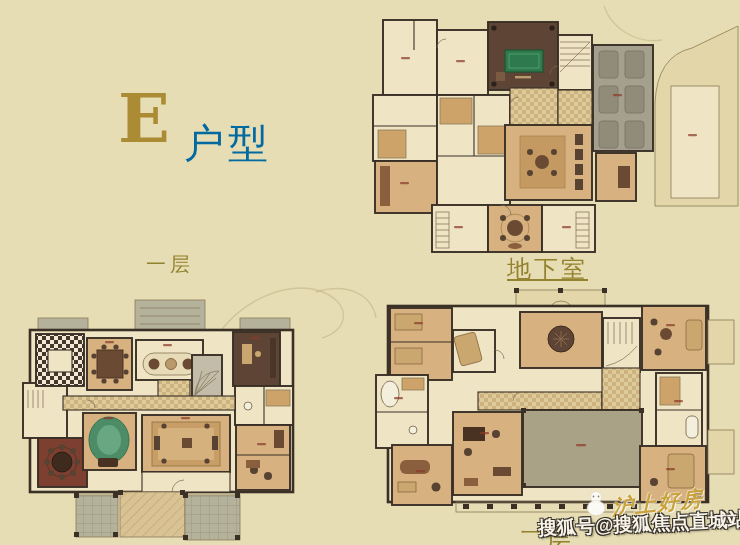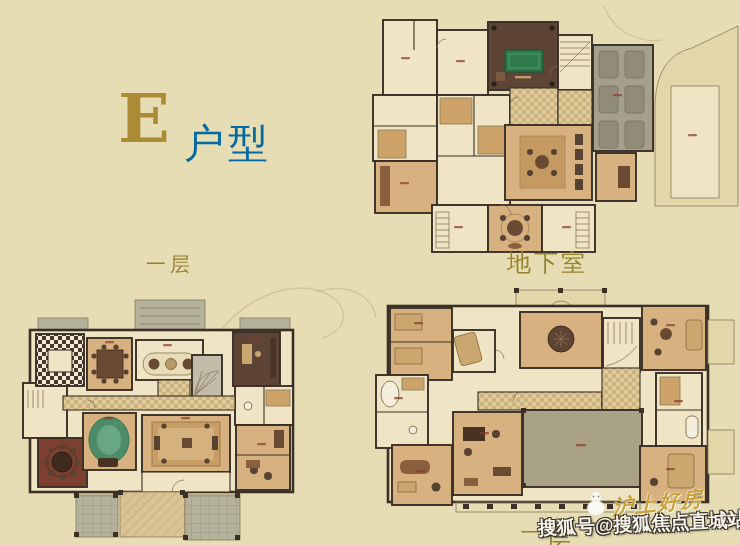--- a/index.html
+++ b/index.html
@@ -24,21 +24,21 @@
   .dash{fill:var(--red-label);opacity:.72}
   .tread{stroke:#8a7a5f;stroke-width:.8} .arc{stroke:#7a6a50;stroke-width:.7;fill:none}
   .post{fill:var(--wall)}
   .curve{stroke:#c8ba8e;stroke-width:1.4;fill:none;opacity:.7}
   
   .lbl{position:absolute;color:var(--label);white-space:nowrap;}
   #unit-letter{left:118px;top:84px;font-family:"DejaVu Serif","Liberation Serif",serif;
     font-size:68px;line-height:1;color:var(--gold);font-weight:bold;}
   #unit-suffix{left:172px;top:116px;font-size:40px;color:#0369a1;letter-spacing:4px;margin-left:12px;}
   #lbl-floor1{left:146px;top:251px;font-size:20px;letter-spacing:4px;}
-  #lbl-basement{left:507px;top:247px;font-size:24px;letter-spacing:3px;}
+  #lbl-basement{left:507px;top:253px;font-size:24px;letter-spacing:3px;text-decoration:underline;}
   #lbl-floor2{left:518px;top:523px;font-size:25px;letter-spacing:3px;}
   #watermark{position:absolute;left:538px;top:511px;width:210px;font-size:19px;font-weight:bold;
     color:var(--white);transform:rotate(-2.5deg);letter-spacing:0px;
     text-shadow:-1px -1px 0 #332e27,1px -1px 0 #332e27,-1px 1px 0 #332e27,1px 1px 0 #332e27,2px 2px 2px rgba(0,0,0,.35);}
   #brand-script{position:absolute;left:612px;top:489px;font-size:21px;font-style:italic;font-weight:bold;
     font-family:"DejaVu Serif","Liberation Serif",serif;color:#c9a23c;letter-spacing:2px;
     transform:rotate(-6deg) skewX(-6deg);
     text-shadow:1px 1px 0 rgba(255,255,255,.75),-1px -1px 0 rgba(255,255,255,.4);}
   #brand-logo{position:absolute;left:583px;top:489px;}
 </style>

